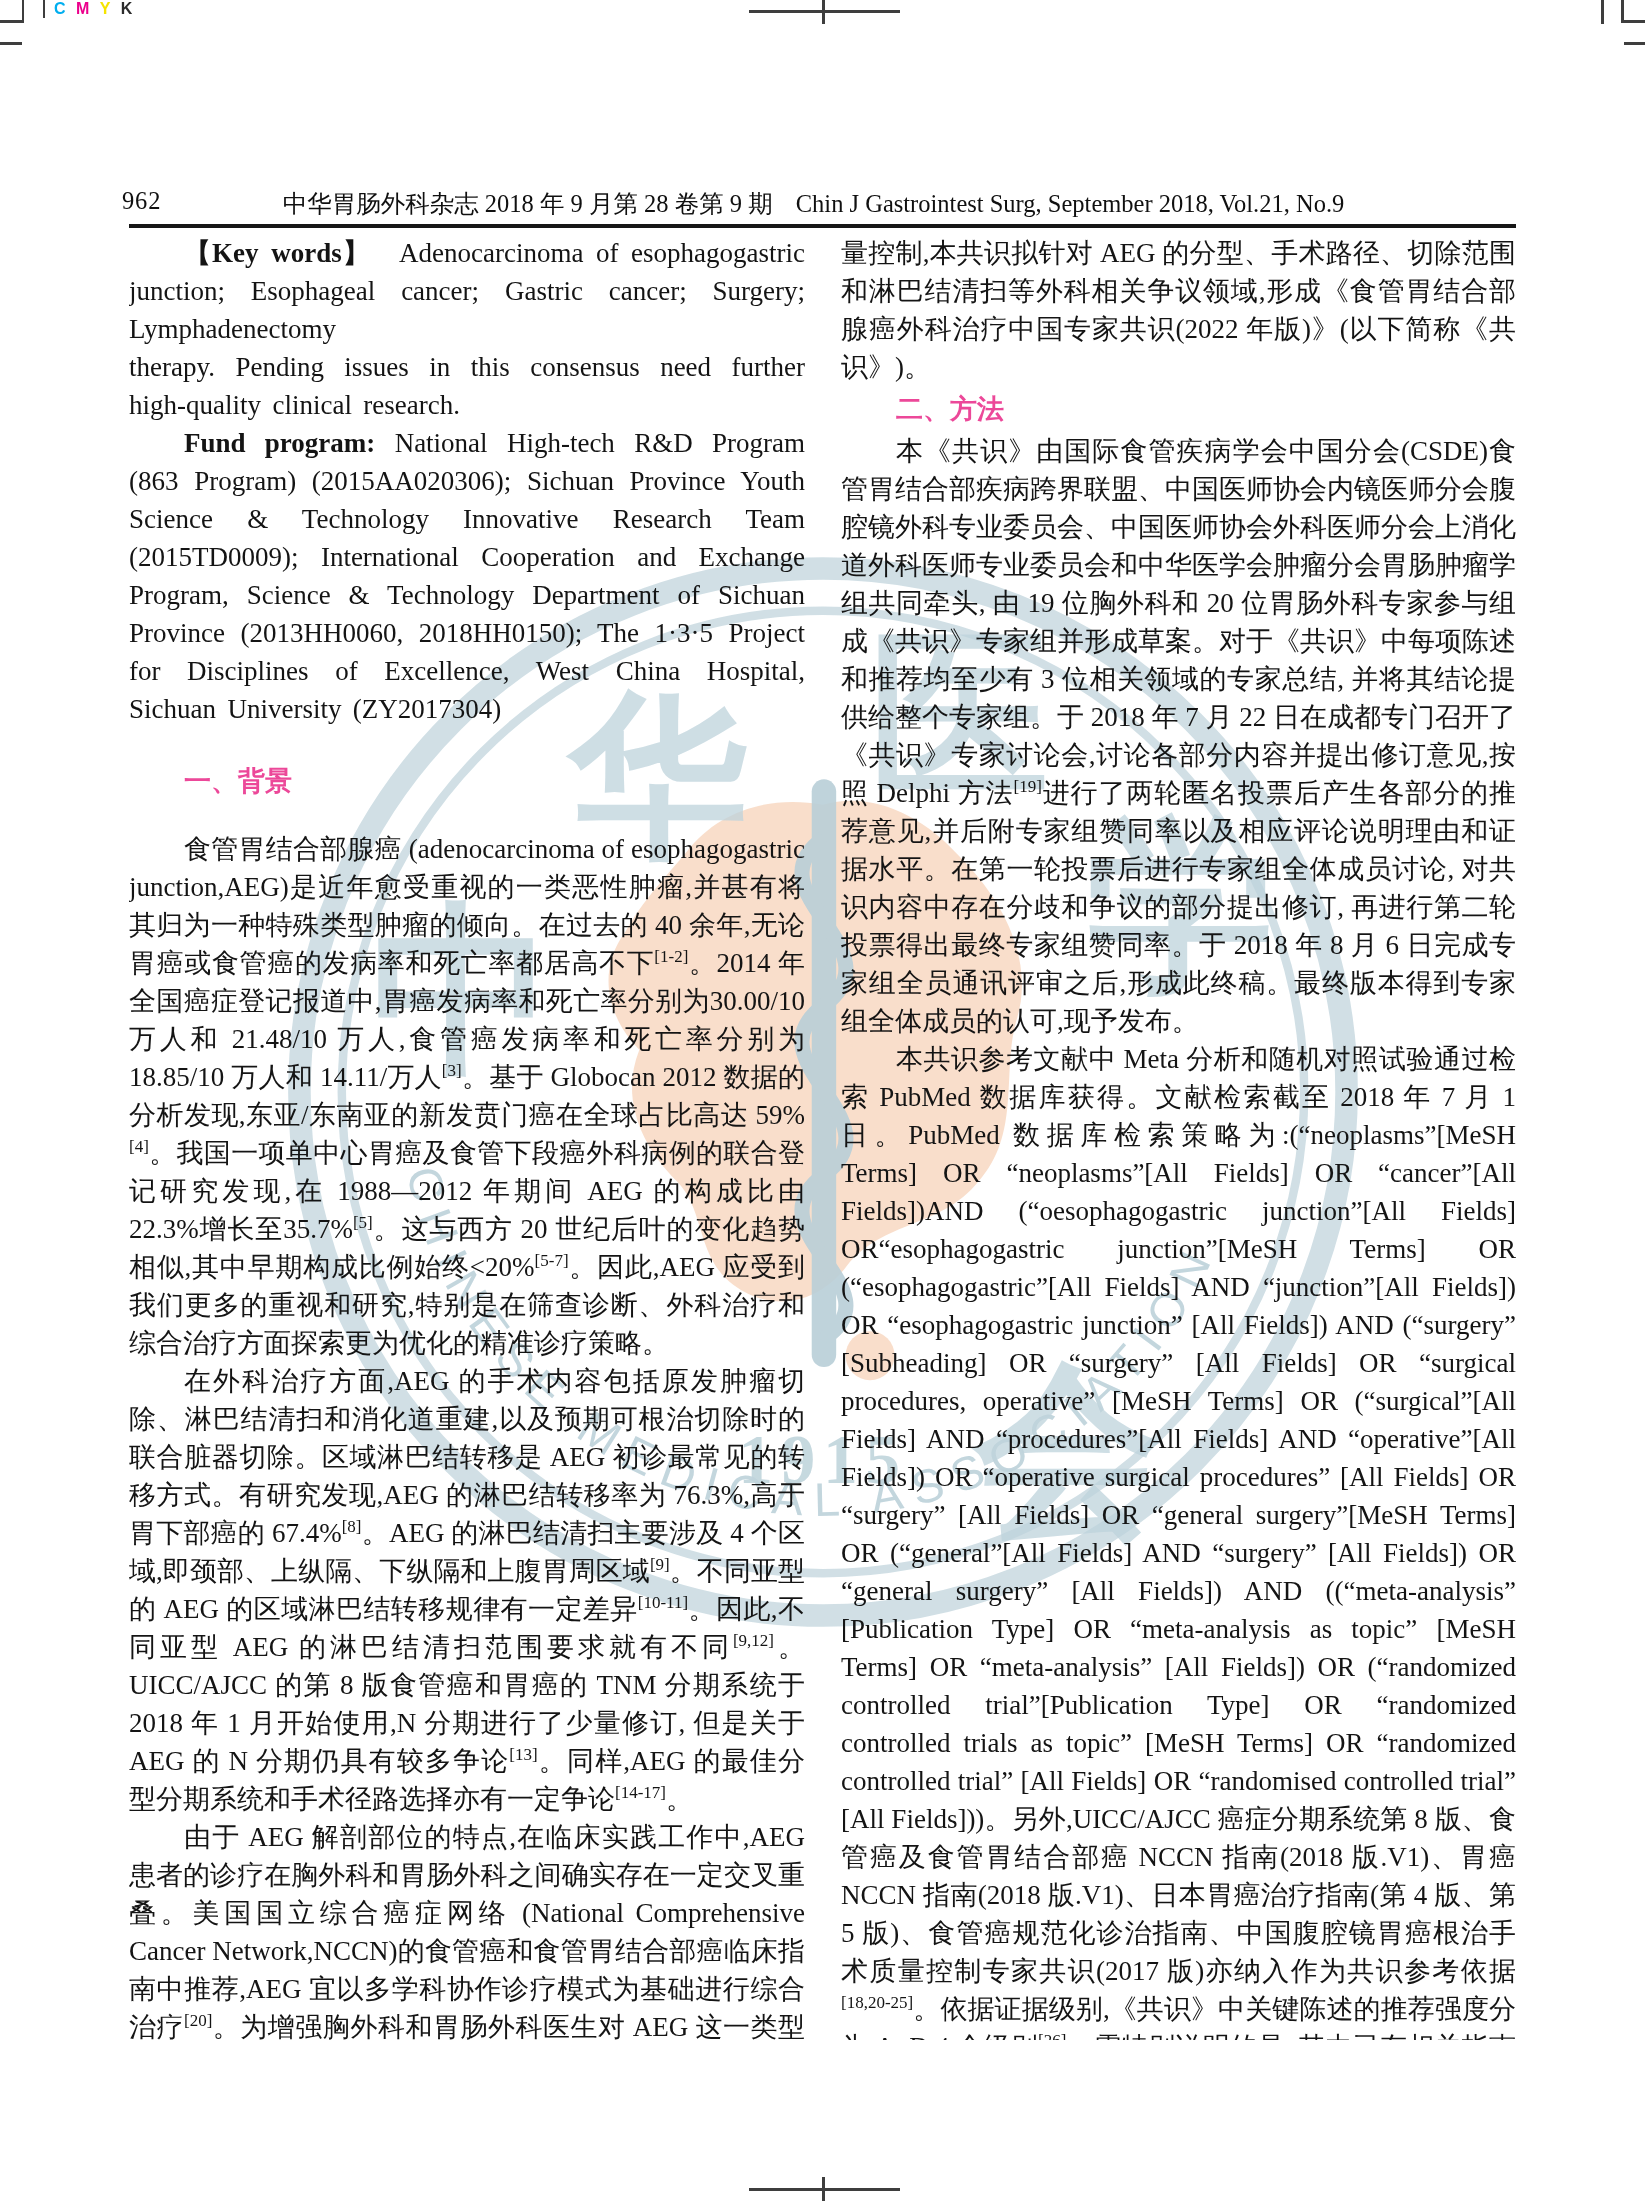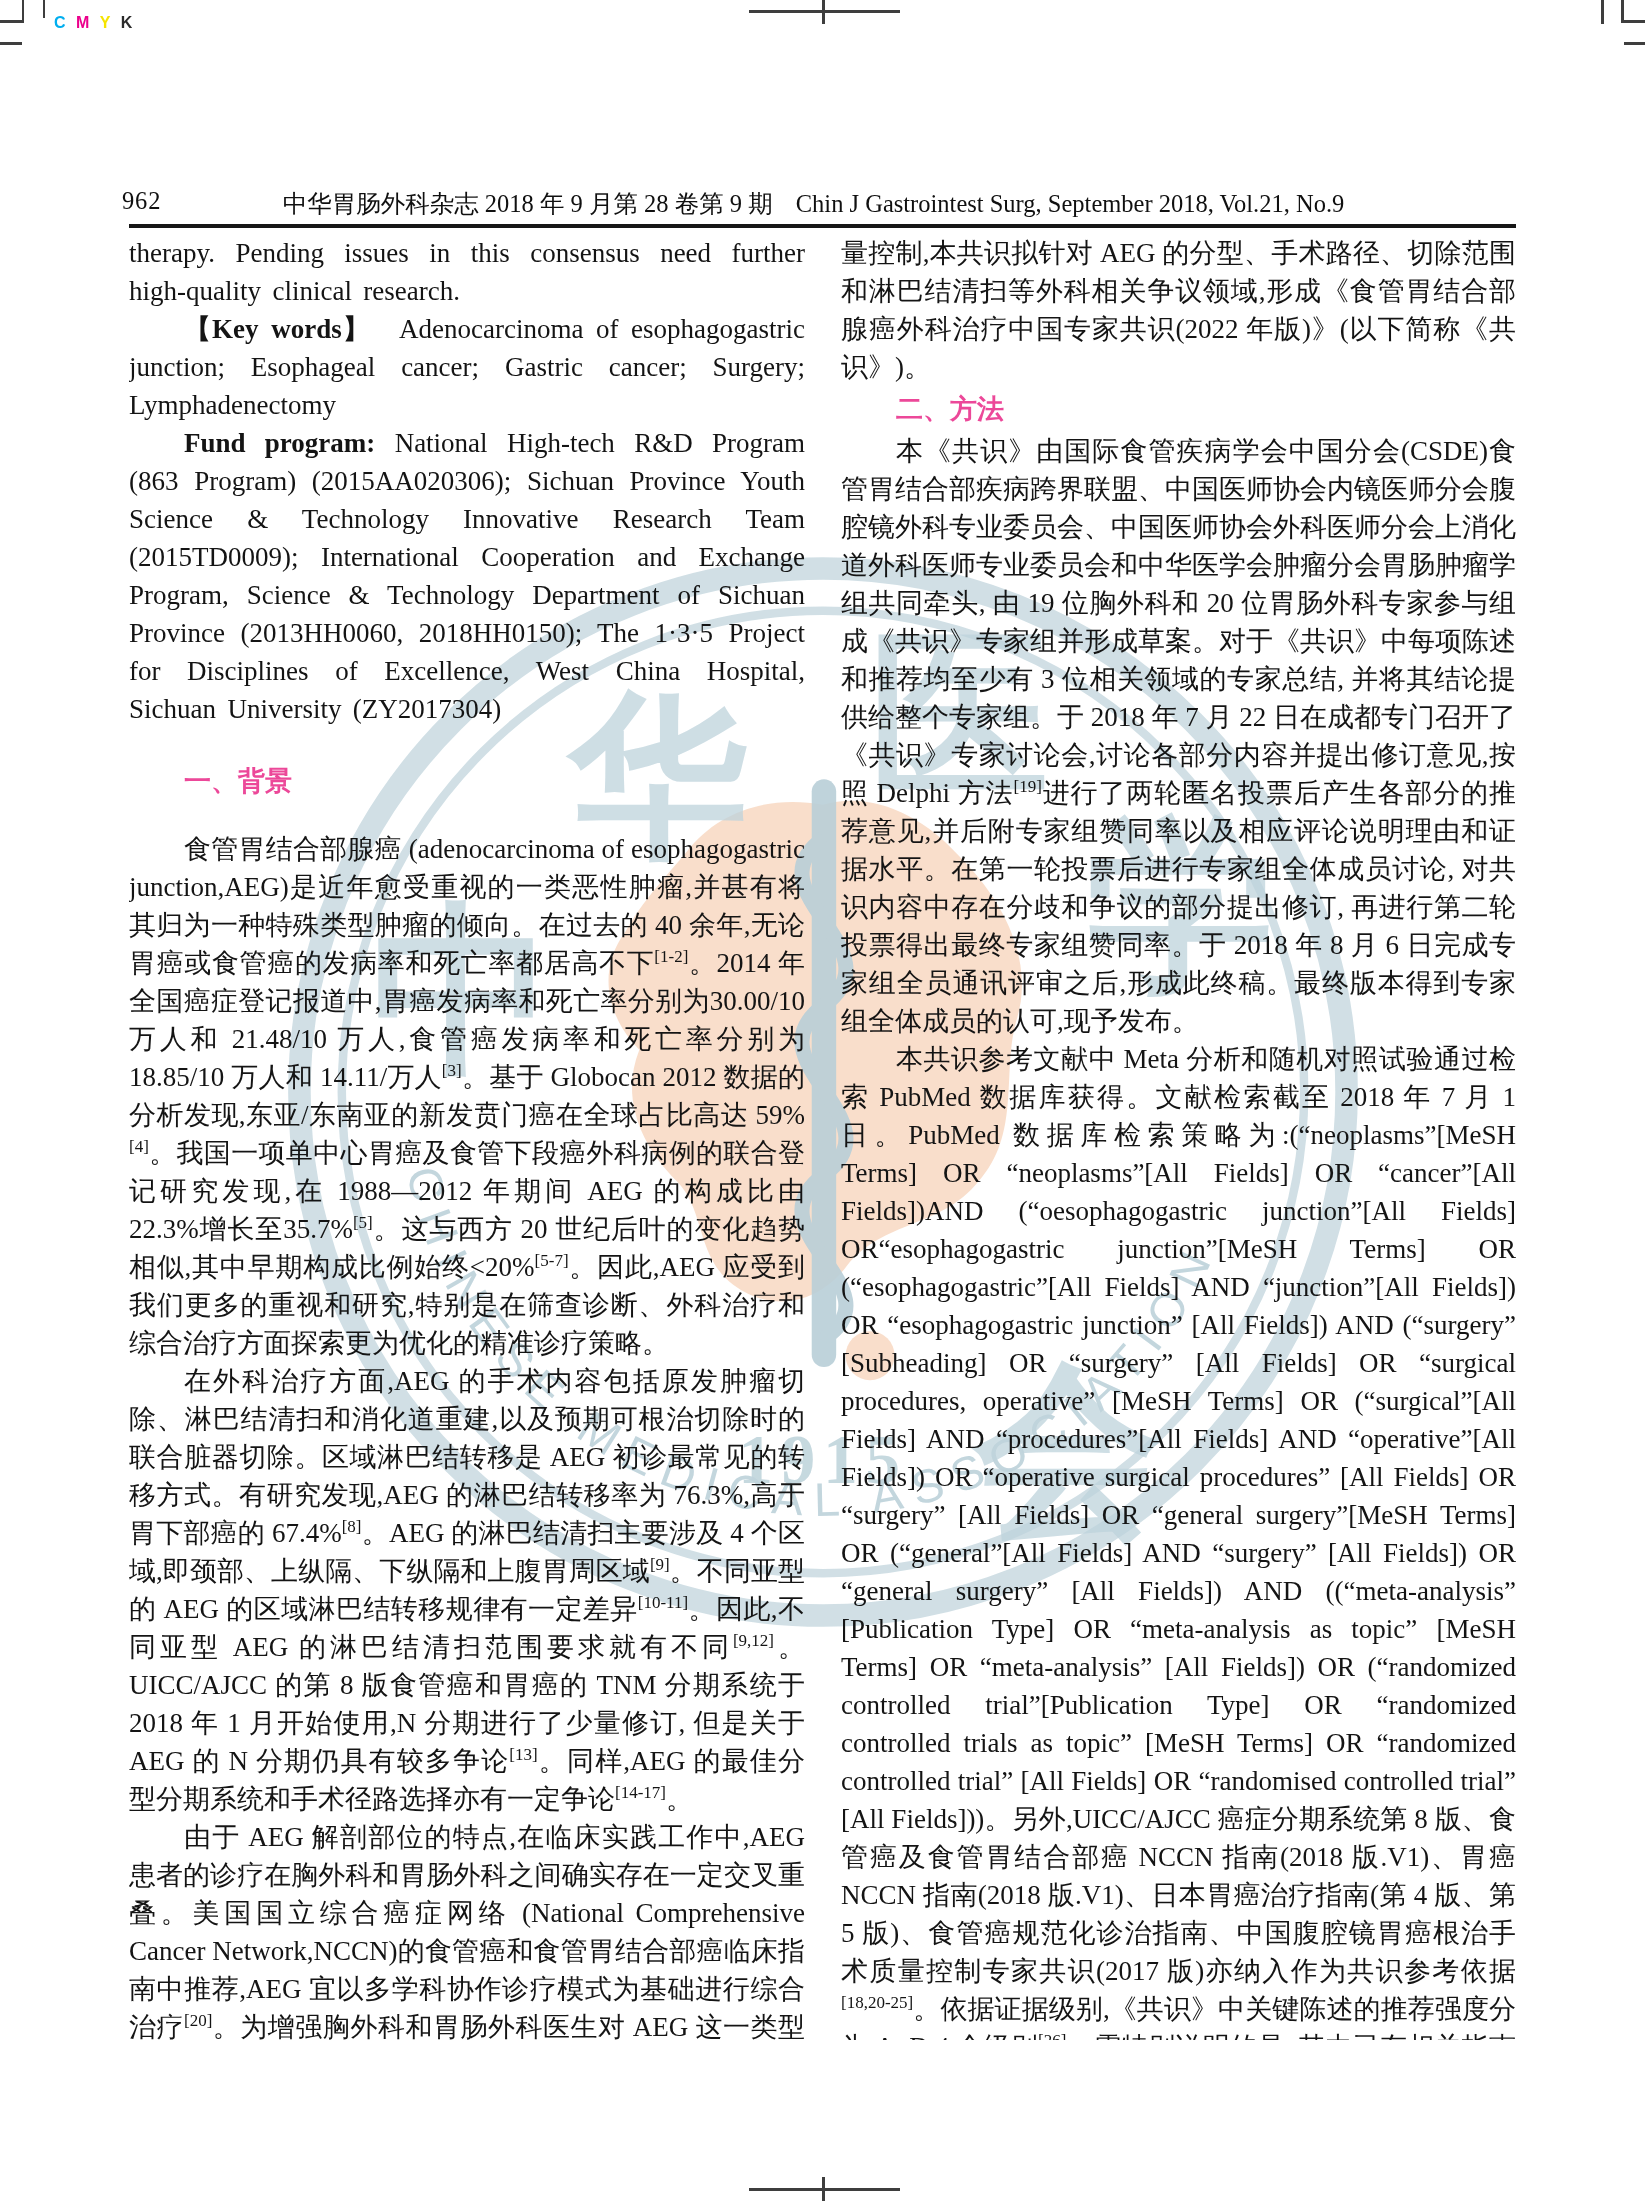--- a/index.html
+++ b/index.html
@@ -1,21 +1,21 @@
 <!DOCTYPE html>
 <html lang="zh" style="font-size:15px"><head>
 <meta charset="utf-8">
 <style>
   html,body{margin:0;padding:0;background:#ffffff;}
   .page{position:relative;width:1646px;height:2202px;background:#ffffff;overflow:hidden;
         font-family:"Liberation Serif","DejaVu Serif",serif;color:#141414;}
 
   
   .pm{position:absolute;background:#3e3e3e;z-index:4;}
-  .cmyk{position:absolute;left:54px;top:14px;z-index:4;
+  .cmyk{position:absolute;left:54px;top:0;z-index:4;
         font-family:"Liberation Sans","DejaVu Sans",sans-serif;
         font-weight:bold;font-size:16px;}
   .cmyk span{margin-right:10.4px;}
 
   
   .watermark{position:absolute;left:258px;top:527px;width:1130px;height:1130px;z-index:1;}
 
   
   .page-header{position:absolute;left:120px;top:181px;width:1387px;height:41px;z-index:2;
                font-size:24.5px;color:#101010;}
@@ -93,22 +93,22 @@
   <header class="page-header">
     <span class="pagenum">962</span>
     <div class="jtitle">
       <span class="zh-part">中华胃肠外科杂志 2018 年 9 月第 28 卷第 9 期</span>
       <span class="en-part">Chin J Gastrointest Surg, September 2018, Vol.21, No.9</span>
     </div>
   </header>
   <div class="rule"></div>
 
   <div class="col" id="left-column">
+      <p class="body-para indent en"><b class="lead">【Key words】</b>　Adenocarcinoma of esophagogastric junction; Esophageal cancer; Gastric cancer; Surgery; Lymphadenectomy</p>
       <p class="body-para en">therapy. Pending issues in this consensus need further high-quality clinical research.</p>
-      <p class="body-para indent en"><b class="lead">【Key words】</b>　Adenocarcinoma of esophagogastric junction; Esophageal cancer; Gastric cancer; Surgery; Lymphadenectomy</p>
       <p class="body-para indent en"><b class="lead">Fund program:</b> National High-tech R&amp;D Program (863 Program) (2015AA020306); Sichuan Province Youth Science &amp; Technology Innovative Research Team (2015TD0009); International Cooperation and Exchange Program, Science &amp; Technology Department of Sichuan Province (2013HH0060, 2018HH0150); The 1·3·5 Project for Disciplines of Excellence, West China Hospital, Sichuan University (ZY2017304)</p>
       <h3 class="sec-heading loose">一、背景</h3>
       <p class="body-para indent">食管胃结合部腺癌 (adenocarcinoma of esophagogastric junction,AEG)是近年愈受重视的一类恶性肿瘤,并甚有将其归为一种特殊类型肿瘤的倾向。在过去的 40 余年,无论胃癌或食管癌的发病率和死亡率都居高不下<sup>[1-2]</sup>。2014 年全国癌症登记报道中,胃癌发病率和死亡率分别为30.00/10 万人和 21.48/10 万人,食管癌发病率和死亡率分别为18.85/10 万人和 14.11/万人<sup>[3]</sup>。基于 Globocan 2012 数据的分析发现,东亚/东南亚的新发贲门癌在全球占比高达 59%<sup>[4]</sup>。我国一项单中心胃癌及食管下段癌外科病例的联合登记研究发现,在 1988—2012 年期间 AEG 的构成比由 22.3%增长至35.7%<sup>[5]</sup>。这与西方 20 世纪后叶的变化趋势相似,其中早期构成比例始终&lt;20%<sup>[5-7]</sup>。因此,AEG 应受到我们更多的重视和研究,特别是在筛查诊断、外科治疗和综合治疗方面探索更为优化的精准诊疗策略。</p>
       <p class="body-para indent">在外科治疗方面,AEG 的手术内容包括原发肿瘤切除、淋巴结清扫和消化道重建,以及预期可根治切除时的联合脏器切除。区域淋巴结转移是 AEG 初诊最常见的转移方式。有研究发现,AEG 的淋巴结转移率为 76.3%,高于胃下部癌的 67.4%<sup>[8]</sup>。AEG 的淋巴结清扫主要涉及 4 个区域,即颈部、上纵隔、下纵隔和上腹胃周区域<sup>[9]</sup>。不同亚型的 AEG 的区域淋巴结转移规律有一定差异<sup>[10-11]</sup>。因此,不同亚型 AEG 的淋巴结清扫范围要求就有不同<sup>[9,12]</sup>。UICC/AJCC 的第 8 版食管癌和胃癌的 TNM 分期系统于 2018 年 1 月开始使用,N 分期进行了少量修订, 但是关于 AEG 的 N 分期仍具有较多争论<sup>[13]</sup>。同样,AEG 的最佳分型分期系统和手术径路选择亦有一定争论<sup>[14-17]</sup>。</p>
       <p class="body-para indent">由于 AEG 解剖部位的特点,在临床实践工作中,AEG 患者的诊疗在胸外科和胃肠外科之间确实存在一定交叉重叠。美国国立综合癌症网络 (National Comprehensive Cancer Network,NCCN)的食管癌和食管胃结合部癌临床指南中推荐,AEG 宜以多学科协作诊疗模式为基础进行综合治疗<sup>[20]</sup>。为增强胸外科和胃肠外科医生对 AEG 这一类型肿瘤认识的同质性, 特别是 AEG 手术淋巴结清扫的质</p>
     </div>
   <div class="col" id="right-column">
       <p class="body-para ">量控制,本共识拟针对 AEG 的分型、手术路径、切除范围和淋巴结清扫等外科相关争议领域,形成《食管胃结合部腺癌外科治疗中国专家共识(2022 年版)》(以下简称《共识》)。</p>
       <h3 class="sec-heading tight">二、方法</h3>
       <p class="body-para indent">本《共识》由国际食管疾病学会中国分会(CSDE)食管胃结合部疾病跨界联盟、中国医师协会内镜医师分会腹腔镜外科专业委员会、中国医师协会外科医师分会上消化道外科医师专业委员会和中华医学会肿瘤分会胃肠肿瘤学组共同牵头, 由 19 位胸外科和 20 位胃肠外科专家参与组成《共识》专家组并形成草案。对于《共识》中每项陈述和推荐均至少有 3 位相关领域的专家总结, 并将其结论提供给整个专家组。于 2018 年 7 月 22 日在成都专门召开了《共识》专家讨论会,讨论各部分内容并提出修订意见,按照 Delphi 方法<sup>[19]</sup>进行了两轮匿名投票后产生各部分的推荐意见,并后附专家组赞同率以及相应评论说明理由和证据水平。在第一轮投票后进行专家组全体成员讨论, 对共识内容中存在分歧和争议的部分提出修订, 再进行第二轮投票得出最终专家组赞同率。于 2018 年 8 月 6 日完成专家组全员通讯评审之后,形成此终稿。最终版本得到专家组全体成员的认可,现予发布。</p>

